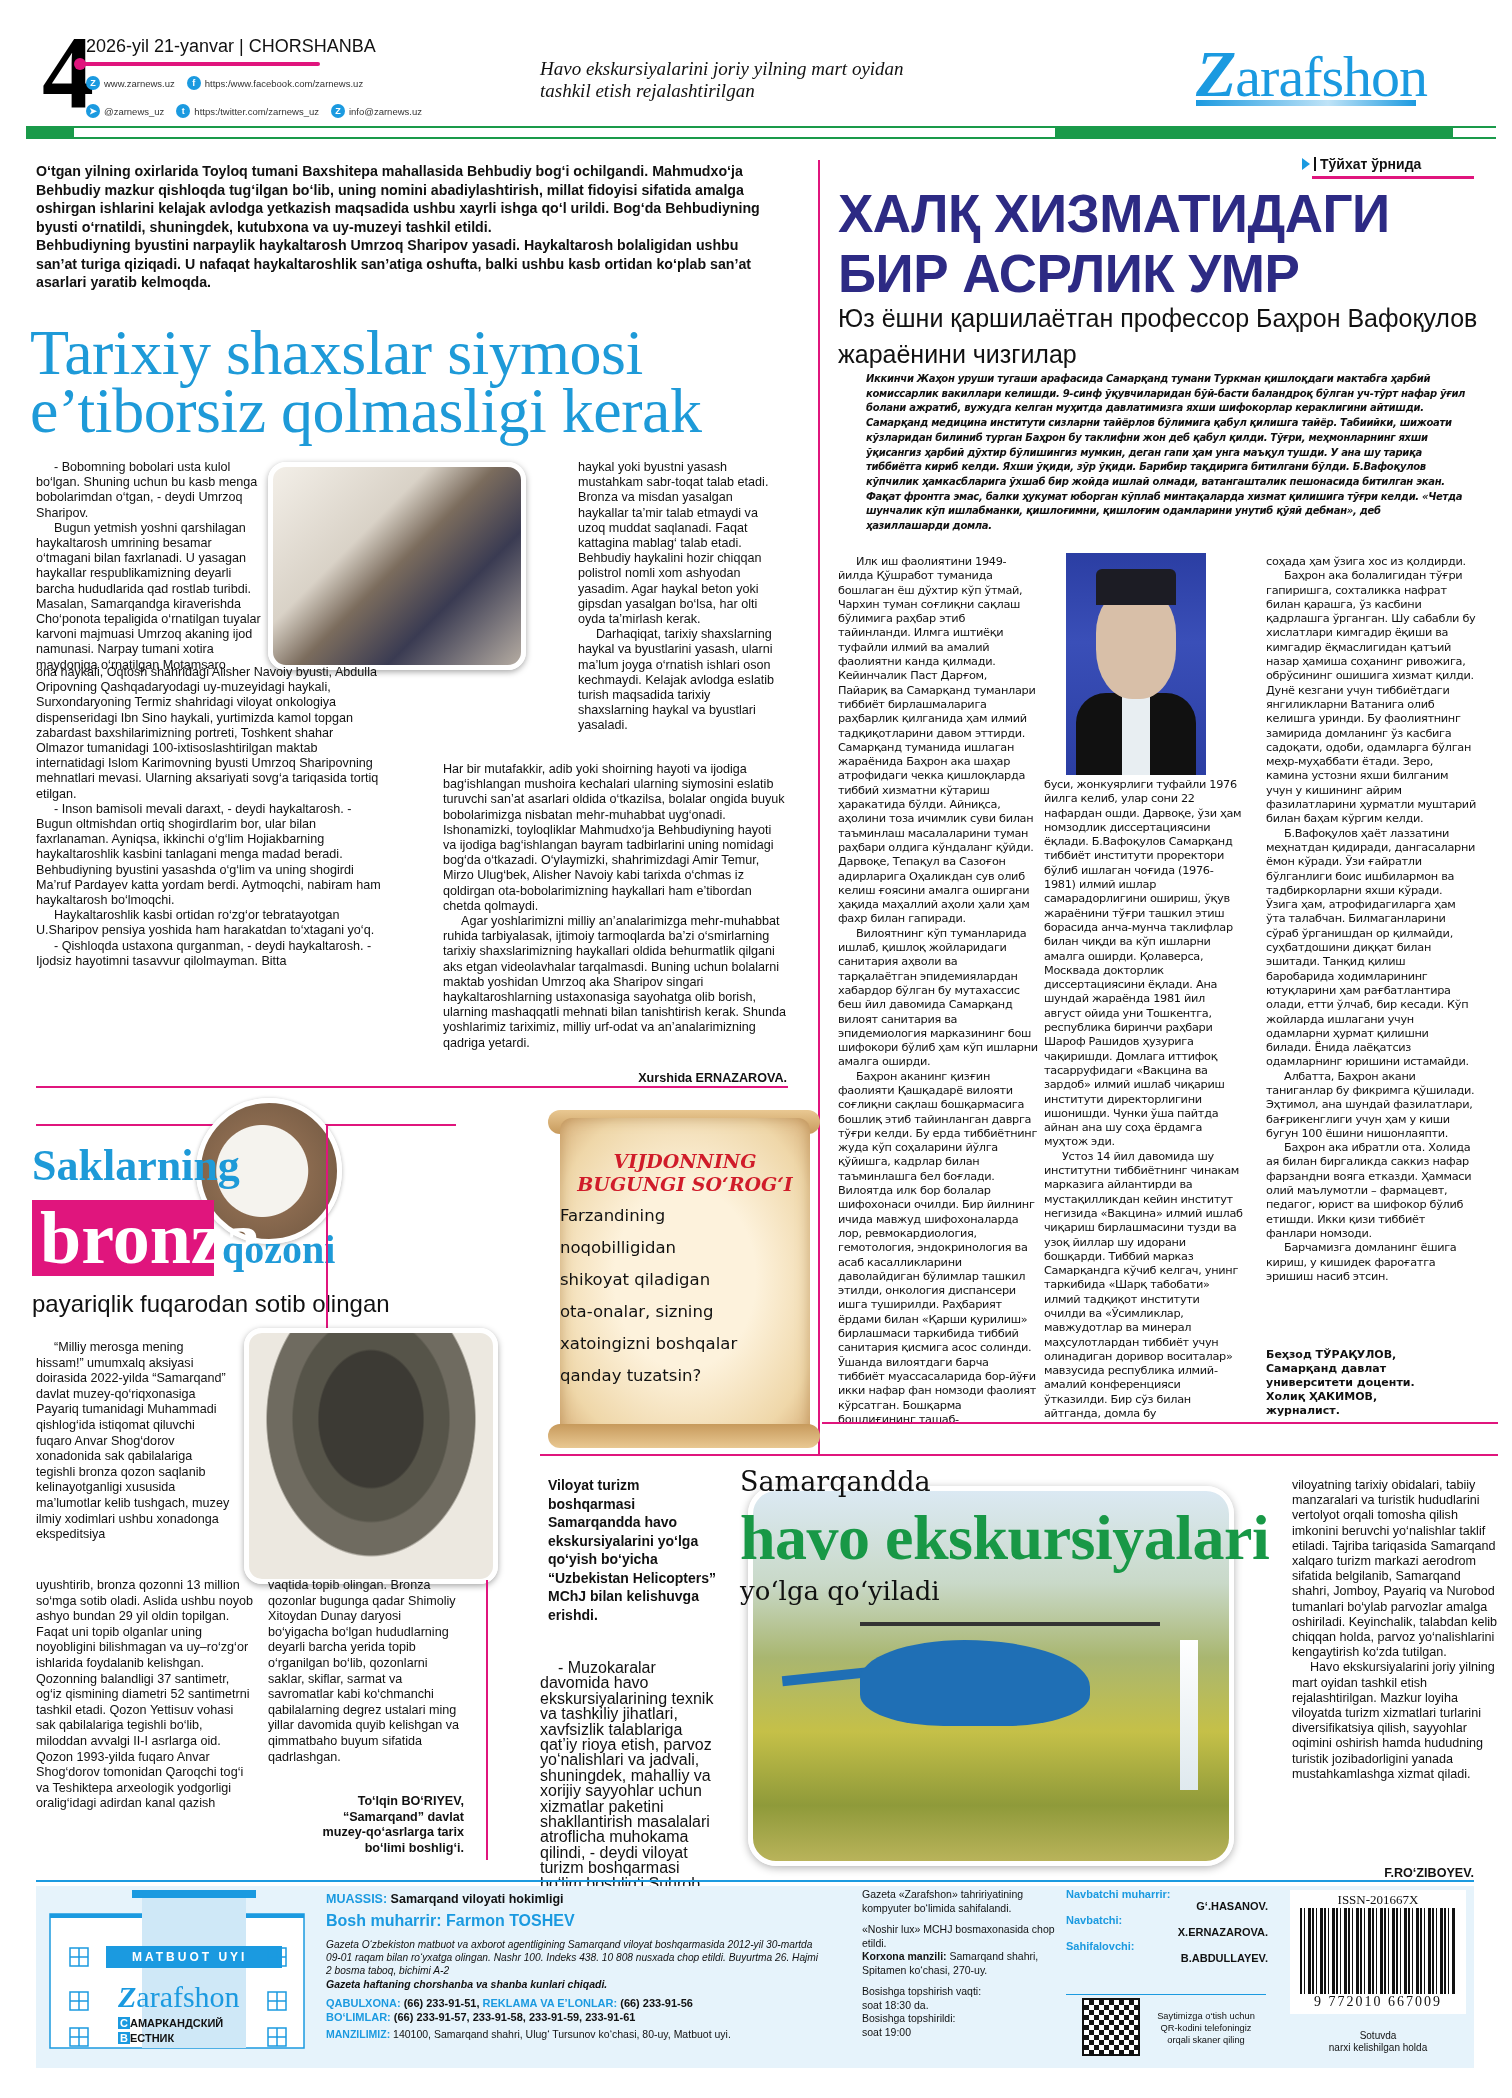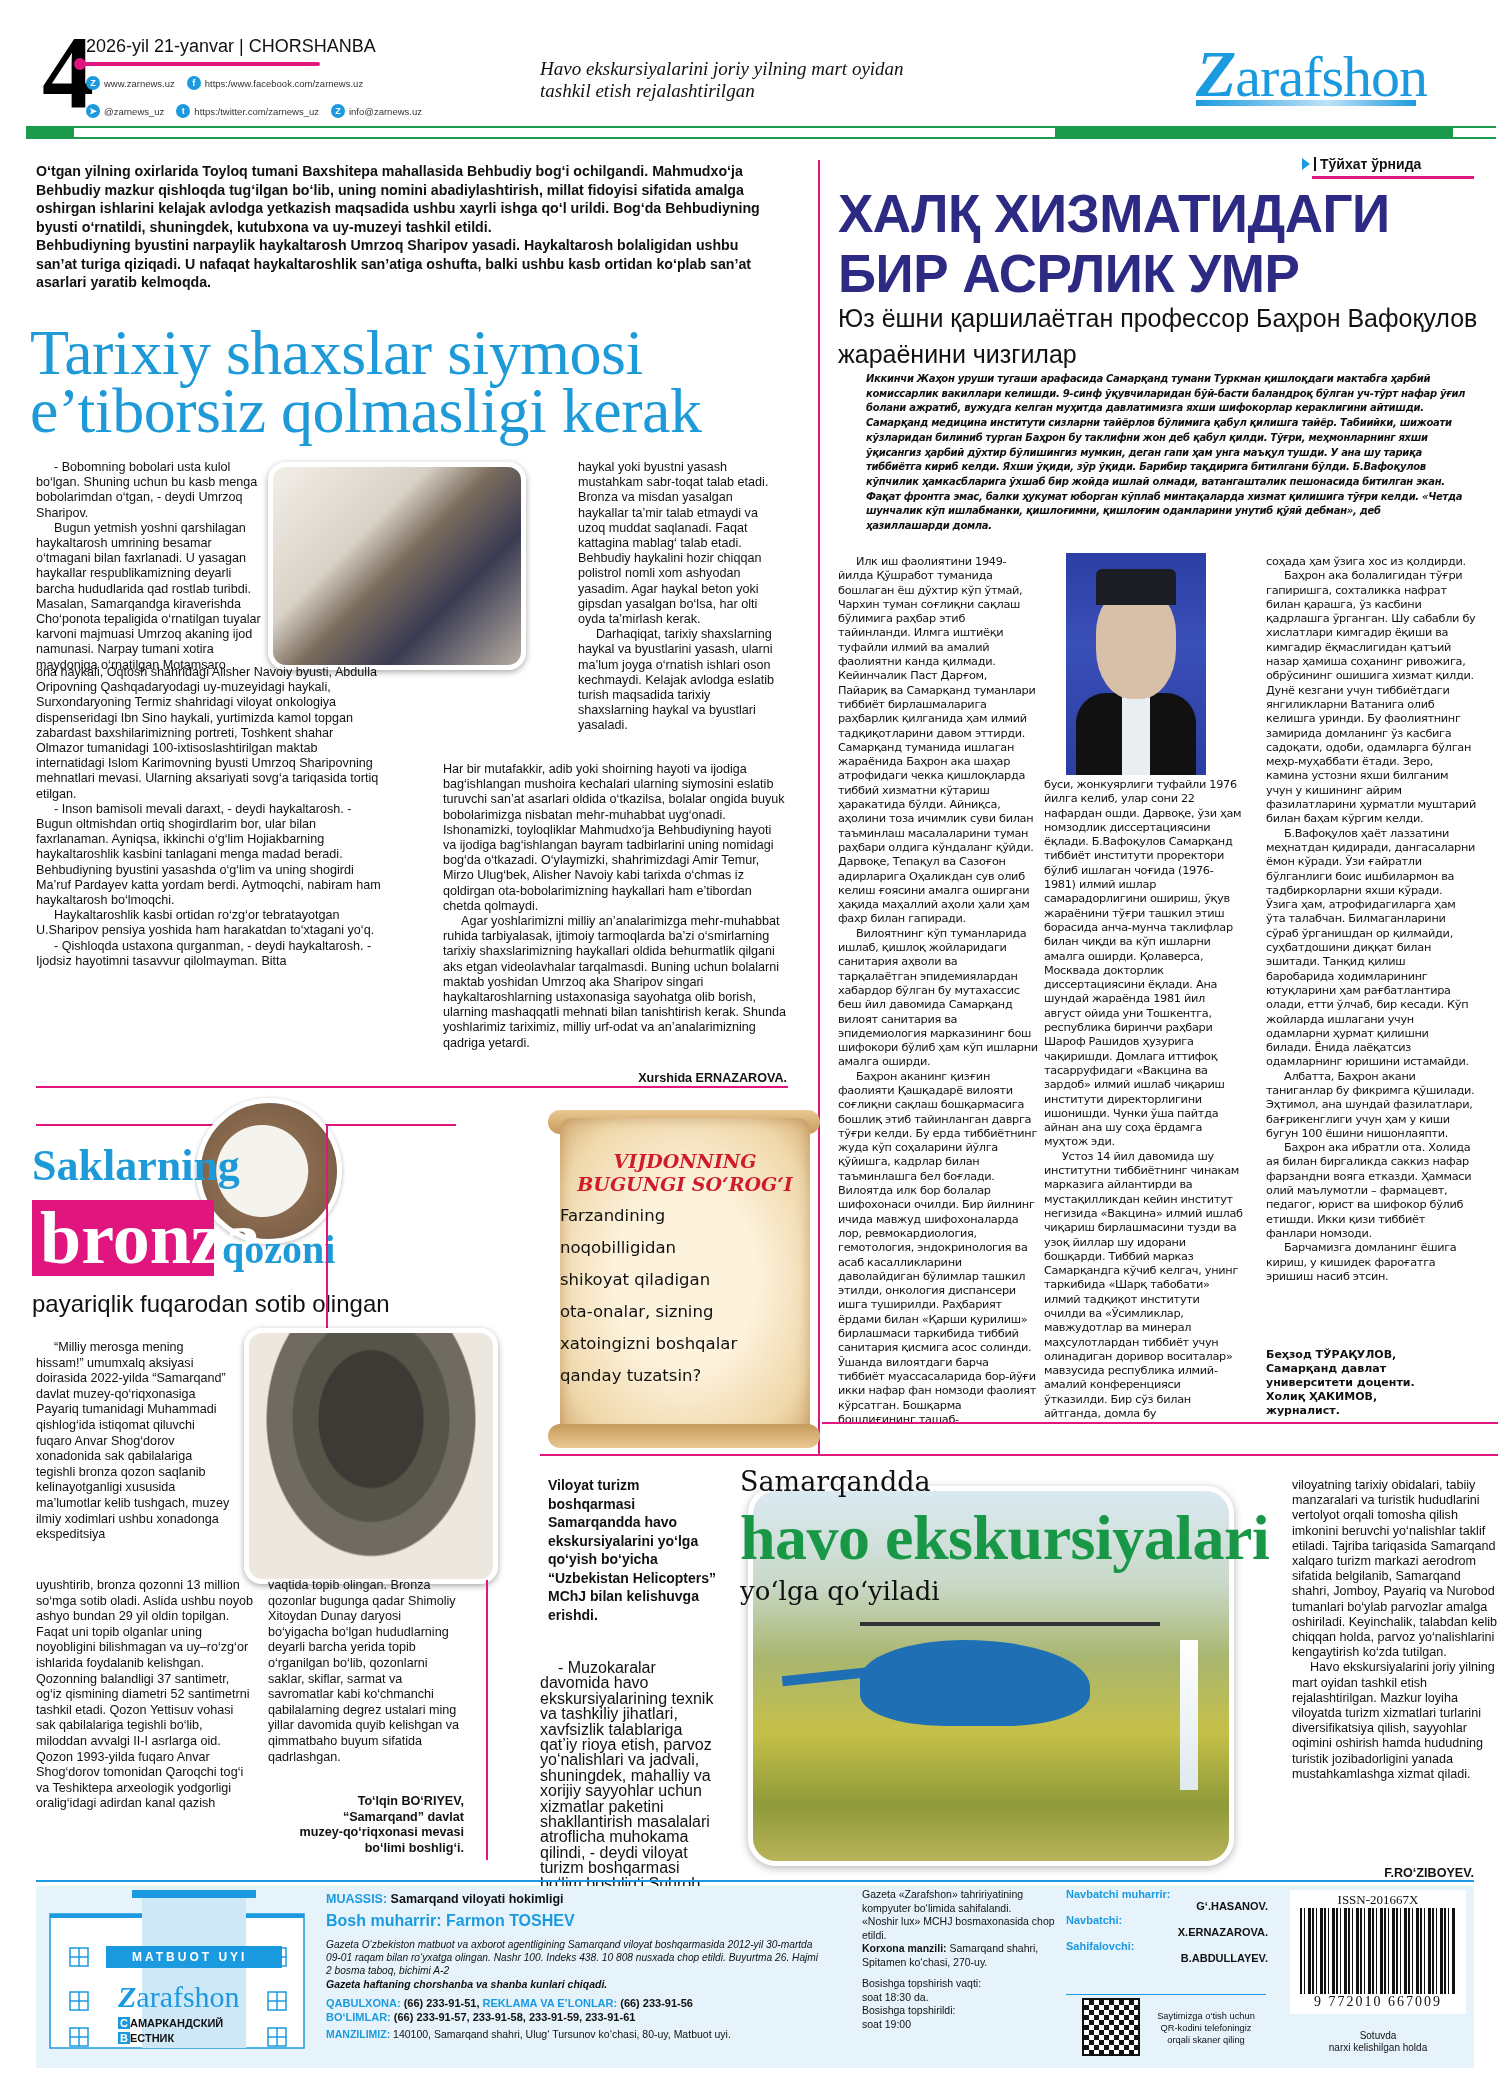--- a/index.html
+++ b/index.html
@@ -242,21 +242,21 @@
 <div class="abs" id="potphoto"></div>
 <div class="abs body" id="c1b" style="top:1578px;width:218px">
     <p class="ni">uyushtirib, bronza qozonni 13 million so‘mga sotib oladi. Aslida ushbu noyob ashyo bundan 29 yil oldin topilgan. Faqat uni topib olganlar uning noyobligini bilishmagan va uy–ro‘zg‘or ishlarida foydalanib kelishgan. Qozonning balandligi 37 santimetr, og‘iz qismining diametri 52 santimetrni tashkil etadi. Qozon Yettisuv vohasi sak qabilalariga tegishli bo‘lib, miloddan avvalgi II-I asrlarga oid. Qozon 1993-yilda fuqaro Anvar Shog‘dorov tomonidan Qaroqchi tog‘i va Teshiktepa arxeologik yodgorligi oralig‘idagi adirdan kanal qazish</p>
   </div>
 <div class="abs body" id="c2">
     <p class="ni">vaqtida topib olingan. Bronza qozonlar bugunga qadar Shimoliy Xitoydan Dunay daryosi bo‘yigacha bo‘lgan hududlarning deyarli barcha yerida topib o‘rganilgan bo‘lib, qozonlarni saklar, skiflar, sarmat va savromatlar kabi ko‘chmanchi qabilalarning degrez ustalari ming yillar davomida quyib kelishgan va qimmatbaho buyum sifatida qadrlashgan.</p>
   </div>
 <div class="abs" id="sigc">
   <div>To‘lqin BO‘RIYEV,</div>
   <div>“Samarqand” davlat</div>
-  <div>muzey-qo‘riqxonasi mevasi</div>
+  <div>muzey-qo‘asrlarga tarix</div>
   <div>bo‘limi boshlig‘i.</div>
 </div>
 <div class="abs" id="vline-c2"></div>
 
 <div class="abs" id="scroll-top"></div>
 <div class="abs" id="scroll"></div>
 <div class="abs" id="scroll-bot"></div>
 <div class="abs" id="scroll-title">
   <div>VIJDONNING</div>
   <div>BUGUNGI SO‘ROG‘I</div>
@@ -327,21 +327,21 @@
 <div class="abs" id="muassis"><span class="blue">MUASSIS:</span> <span>Samarqand viloyati hokimligi</span></div>
 <div class="abs" id="boshm">Bosh muharrir: Farmon TOSHEV</div>
 <div class="abs" id="gazinfo">Gazeta O‘zbekiston matbuot va axborot agentligining Samarqand viloyat boshqarmasida 2012-yil 30-martda 09-01 raqam bilan ro‘yxatga olingan. Nashr 100. Indeks 438. 10 808 nusxada chop etildi. Buyurtma 26. Hajmi 2 bosma taboq, bichimi A-2</div>
 <div class="abs" id="gazweek">Gazeta haftaning chorshanba va shanba kunlari chiqadi.</div>
 <div class="abs" id="phones">
   <div><span class="blue">QABULXONA:</span> <span>(66) 233-91-51,</span> <span class="blue">REKLAMA VA E’LONLAR:</span> <span>(66) 233-91-56</span></div>
   <div><span class="blue">BO‘LIMLAR:</span> <span>(66) 233-91-57, 233-91-58, 233-91-59, 233-91-61</span></div>
 </div>
 <div class="abs" id="address"><span class="blue">MANZILIMIZ:</span> <span>140100, Samarqand shahri, Ulug‘ Tursunov ko‘chasi, 80-uy, Matbuot uyi.</span></div>
 <div class="abs fttext" id="colb">
-  <div style="">Gazeta «Zarafshon» tahririyatining kompyuter bo‘limida sahifalandi.</div>
+  <div style="margin-bottom:8px">Gazeta «Zarafshon» tahririyatining kompyuter bo‘limida sahifalandi.</div>
   <div>«Noshir lux» MCHJ bosmaxonasida chop etildi.</div>
   <div style="margin-bottom:8px"><b>Korxona manzili:</b> <span>Samarqand shahri, Spitamen ko‘chasi, 270-uy.</span></div>
   <div>Bosishga topshirish vaqti:</div>
   <div>soat 18:30 da.</div>
   <div>Bosishga topshirildi:</div>
   <div>soat 19:00</div>
 </div>
 <div class="abs" id="colc">
   <div class="role">Navbatchi muharrir:</div>
   <div class="person">G‘.HASANOV.</div>

